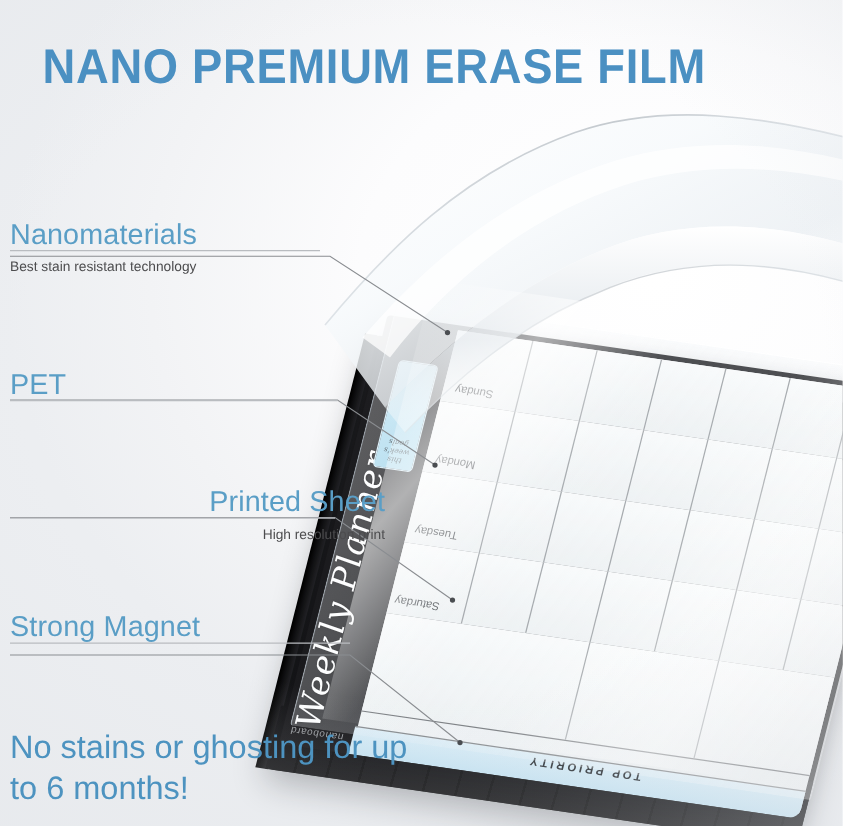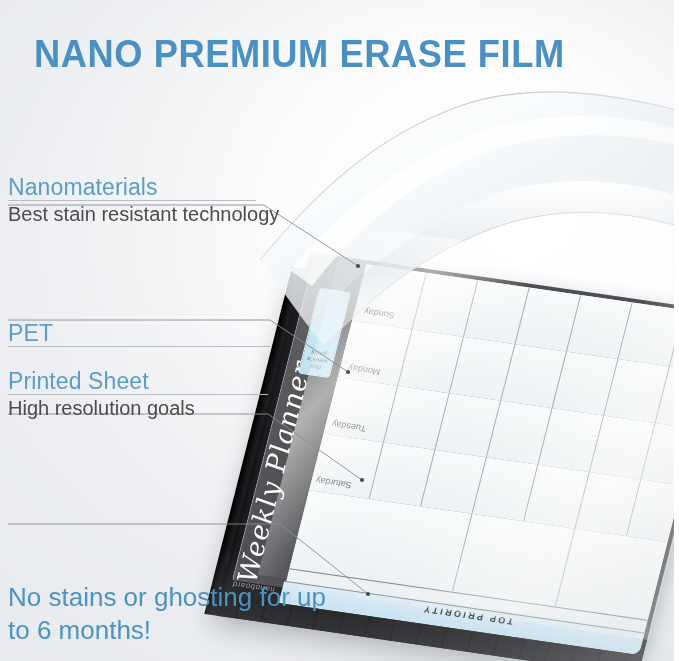--- a/index.html
+++ b/index.html
@@ -53,29 +53,29 @@
     letter-spacing: 0.1px;
     line-height: 22px;
     white-space: nowrap;
   }
   .feature-rule {
     height: 1px;
     background: #b9bcc0;
     margin-top: 2px;
   }
   .feature-desc {
-    font-size: 20px;
+    font-size: 11px;
     line-height: 21px;
     color: #4c4c4e;
     margin-top: 3px;
     font-weight: 400;
   }
   #f-nano  { top: 176px; }
-  #f-pet   { top: 296px; margin-top: 26px; }
-  #f-print { top: 370px; }
+  #f-pet   { top: 296px; }
+  #f-print { top: 390px; text-align: right; }
   #f-mag   { top: 490px; }
   #f-nano  .feature-rule { width: 248px; }
   #f-pet   .feature-rule { width: 262px; }
   #f-print .feature-rule { width: 260px; }
   #f-mag   .feature-rule { width: 272px; }
 
   
   .tagline {
     position: absolute;
     left: 8px;
@@ -444,19 +444,23 @@
   </div>
 
   <div class="feature" id="f-pet">
     <div class="feature-head">PET</div>
     <div class="feature-rule"></div>
   </div>
 
   <div class="feature" id="f-print">
     <div class="feature-head">Printed Sheet</div>
     <div class="feature-rule"></div>
-    <div class="feature-desc">High resolution goals</div>
+    <div class="feature-desc">High resolution print</div>
   </div>
 
+  <div class="feature" id="f-mag">
+    <div class="feature-head">Strong Magnet</div>
+    <div class="feature-rule"></div>
+  </div>
 
   <div class="tagline">No stains or ghosting for up to 6 months!</div>
 
 </div>
 
 </body></html>

